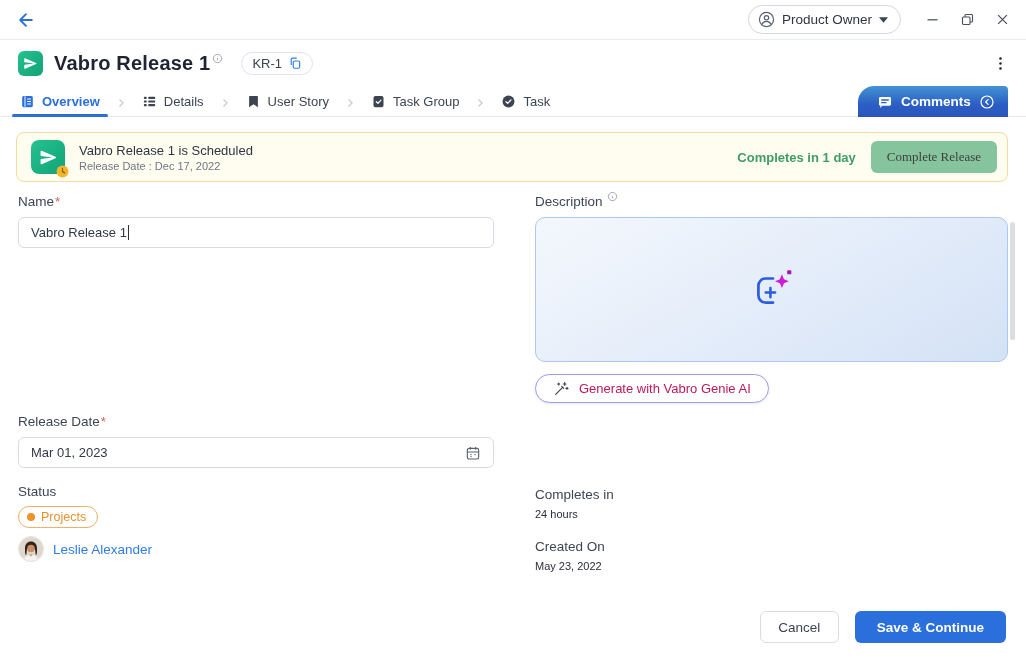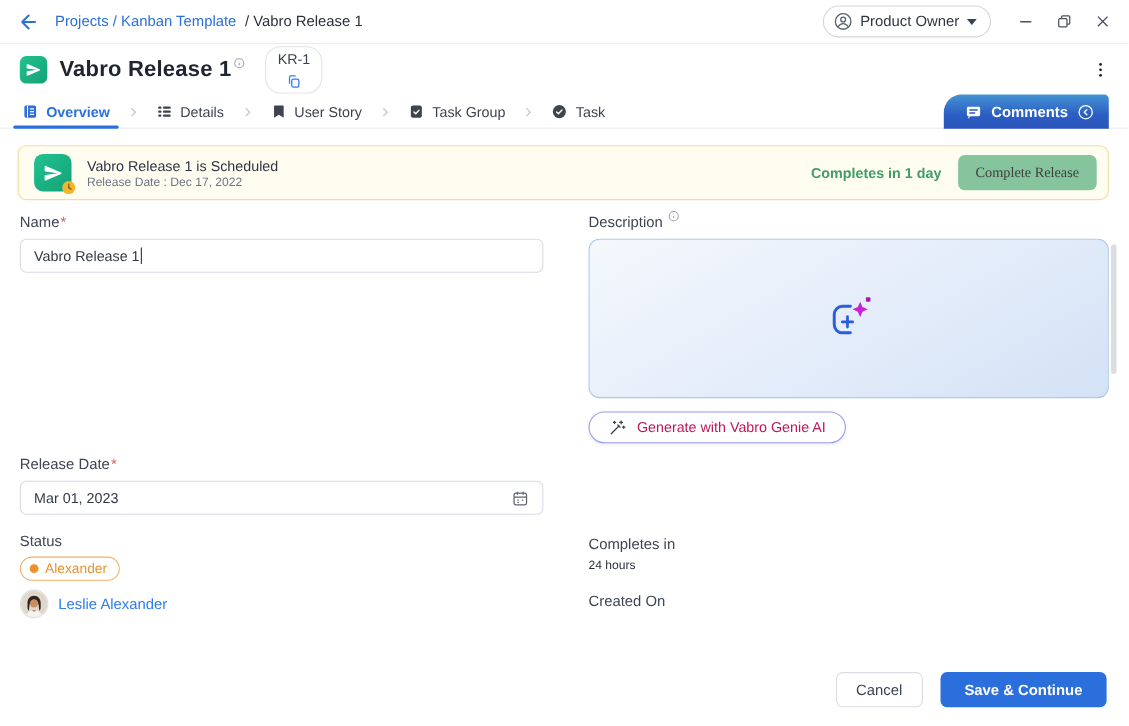--- a/index.html
+++ b/index.html
@@ -22,21 +22,21 @@
   .win-controls span { width:15px; height:15px; display:inline-flex; cursor:pointer; }
 
   
   .title-row { position:absolute; top:40px; left:0; right:0; height:46px; display:flex; align-items:center; padding:0 16px 0 18px; }
   .app-icon { width:25px; height:25px; border-radius:6px; background:linear-gradient(135deg,#24c290,#12a276);
               display:flex; align-items:center; justify-content:center; flex:none; }
   .app-icon svg { width:15px; height:15px; }
   .page-title { font-size:20px; font-weight:bold; color:#1f2430; margin-left:11px; letter-spacing:.2px; }
   .title-info { width:11px; height:11px; position:relative; top:-8px; margin-left:2px; }
   .id-pill { display:flex; align-items:center; gap:6px; margin-left:18px; border:1px solid #dfe3ea;
-             border-radius:14px; padding:3px 10px; cursor:default;flex-direction:column; }
+             border-radius:14px; padding:3px 10px; cursor:default; }
   .id-pill .txt { font-size:13px; color:#3a414e; }
   .copy-btn { width:14px; height:14px; cursor:pointer; display:inline-flex; }
   .kebab { margin-left:auto; width:20px; height:20px; cursor:pointer; display:flex; align-items:center; justify-content:center; }
 
   
   .tabs-row { position:absolute; top:86px; left:0; right:0; height:31px; border-bottom:1px solid #e7eaee;
               display:flex; align-items:center; padding-left:20px; }
   .tab { position:relative; height:100%; display:flex; align-items:center; gap:7px; font-size:13px; color:#3d4450; cursor:pointer; }
   .tab svg { width:15px; height:15px; }
   .tab.active { color:#2a6fdb; font-weight:bold; }
@@ -115,24 +115,20 @@
 <body>
 
 <div class="app">
 
   <div class="titlebar">
     <span class="back-btn">
       <svg viewBox="0 0 24 24" fill="none" stroke="#2a6fdb" stroke-width="2.2" stroke-linecap="round" stroke-linejoin="round">
           <path d="M19 12H5M12 19l-7-7 7-7"></path>
         </svg>
     </span>
-    <span class="crumb">
-      <span class="crumb-links">Projects / Kanban Template</span>
-      <span class="crumb-current">/ Vabro Release 1</span>
-    </span>
     <span class="tb-spacer"></span>
     <div class="role-pill">
       <span style="width:17px;height:17px;display:inline-flex">
         <svg viewBox="0 0 24 24" fill="none" stroke="#5a6170" stroke-width="1.7">
             <circle cx="12" cy="12" r="10"></circle>
             <circle cx="12" cy="9.5" r="3.1"></circle>
             <path d="M5.6 18.8c1.5-2.9 3.9-4.1 6.4-4.1s4.9 1.2 6.4 4.1"></path>
           </svg>
       </span>
       <span class="label">Product Owner</span>
@@ -312,21 +308,21 @@
             <path d="M8 14.5h2M8 17.5h2M14 14.5h2" stroke-width="1.5"></path>
           </svg>
       </span>
     </div>
 
     <div class="field-label status-label">
       <span>Status</span>
     </div>
     <div class="status-pill">
       <span class="status-dot"></span>
-      <span class="status-txt">Alexander</span>
+      <span class="status-txt">Projects</span>
     </div>
 
     <div class="created-row">
       <span class="avatar">
         <svg viewBox="0 0 48 48">
             <defs>
               <clipPath id="ac">
                 <circle cx="24" cy="24" r="24"></circle>
               </clipPath>
             </defs>
@@ -371,20 +367,21 @@
       </svg>
       <span>Generate with Vabro Genie AI</span>
     </button>
 
     <div class="completes-block">
       <div class="ro-label">Completes in</div>
       <div class="ro-value">24 hours</div>
     </div>
     <div class="createdon-block">
       <div class="ro-label">Created On</div>
+      <div class="ro-value">May 23, 2022</div>
     </div>
   </div>
 
   <div class="footer">
     <button class="cancel-btn">Cancel</button>
     <button class="save-btn">Save &amp; Continue</button>
   </div>
 
   <div class="scroll-thumb"></div>
 </div>

